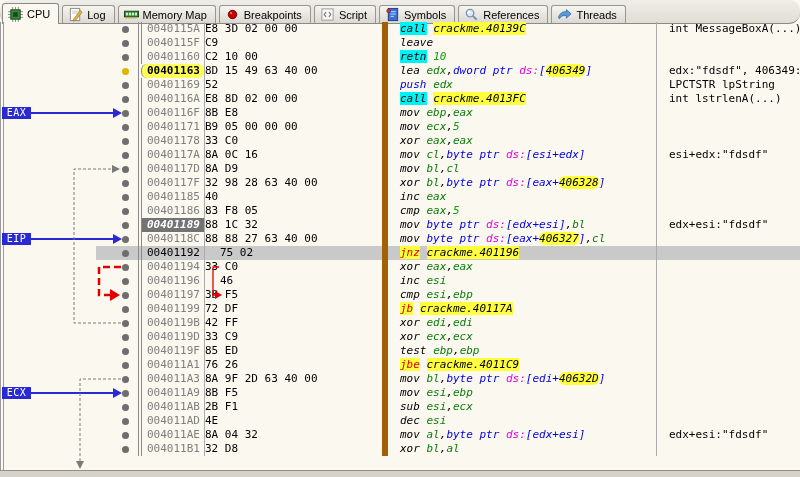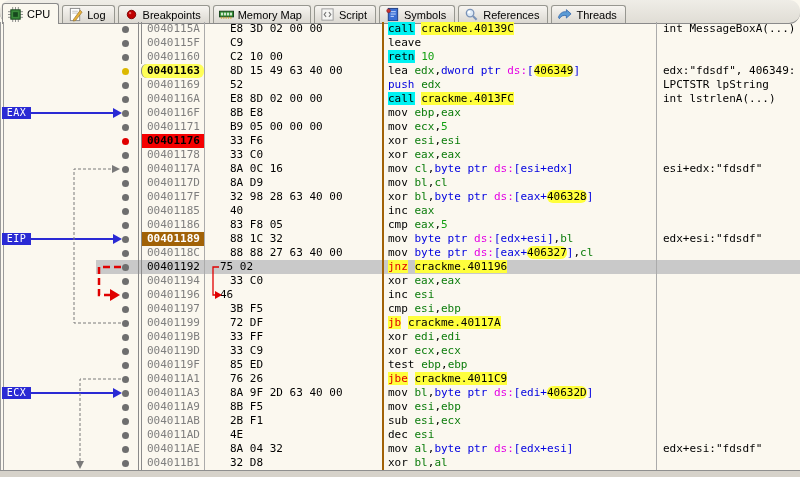--- a/index.html
+++ b/index.html
@@ -39,26 +39,26 @@
   .dot {
     position:absolute; right:9px; top:3.5px; width:7px; height:7px; border-radius:50%;
     background:var(--dot-gray,#6E6E6E);
   }
   .dot-yellow { background:var(--bookmark-yellow,#DCB800); }
   .dot-red    { background:var(--breakpoint-red,#E00000); }
   .c-addr { flex:0 0 63px; margin-left:2px; border-left:1px solid #8A8A8A; padding-left:5px; }
   .a-normal { color:var(--address-gray,#7E7E7E); }
   .a-yellow { background:var(--addr-bg-yellow,#FFFF57); color:#000; font-weight:bold;border-radius:6px; }
   .a-red    { background:var(--addr-bg-red,#F50000);  color:#000; font-weight:bold; }
-  .a-eip    { background:#a16207; color:#fff; font-weight:bold; }
+  .a-eip    { background:#737373; color:#fff; font-weight:bold;font-style:italic; }
   .a-sel    { color:#000; font-weight:normal; }
-  .c-bytes  { flex:0 0 178px; border-left:1px solid #ABABAB; padding-left:25px; color:#000; }
+  .c-bytes  { flex:0 0 178px; border-left:1px solid #ABABAB; padding-left:0; color:#000; }
   .c-bytes.indent { padding-left:15px; }
-  .c-disasm { flex:0 0 274px; border-left:2px solid #a16207; padding-left:4px; overflow:hidden; }
-  .c-comment{ flex:1 1 auto; border-left:1px solid #ABABAB; padding-left:6px; color:#000; overflow:hidden; }
+  .c-disasm { flex:0 0 274px; border-left:6px solid #a16207; padding-left:12px; overflow:hidden;font-style:italic; }
+  .c-comment{ flex:1 1 auto; border-left:1px solid #ABABAB; padding-left:12px; color:#000; overflow:hidden; }
   
   .tk-m, .tk-p { color:#000; }
   .tk-push { color:var(--pointer-blue,#0000E0); }
   .tk-ptr  { color:var(--pointer-blue,#0000E0); }
   .tk-seg  { color:var(--segment-magenta,#E400E4); }
   .tk-reg  { color:var(--register-green,#0B7C0B); }
   .tk-num  { color:var(--number-green,#12A012); }
   .tk-call { background:var(--highlight-cyan,#00F2F2); color:#000; }
   .tk-jcc  { background:var(--highlight-yellow,#FFFF3C); color:var(--jump-red,#E00000); }
   .tk-tgt  { background:var(--highlight-yellow,#FFFF3C); color:#000; }
@@ -113,29 +113,20 @@
             <line x1="4.5" y1="4.5" x2="10.5" y2="4.5" stroke="#c0c0c0"></line>
             <line x1="4.5" y1="6.5" x2="10.5" y2="6.5" stroke="#c0c0c0"></line>
             <polygon points="6,13 13,3.5 15,5.5 8,14.5 5.5,15" fill="#E8B23C" stroke="#96702A" stroke-width="0.7"></polygon>
           </svg>
         </span>
         <span class="tab-label">Log</span>
       </div>
       <div class="tab">
         <span class="tab-icon">
           <svg width="15" height="15" viewBox="0 0 16 16">
-            <circle cx="8" cy="8" r="4.5" fill="#C00000" stroke="#7A0000"></circle>
-            <circle cx="6.5" cy="6.5" r="1.3" fill="#E86A6A"></circle>
-          </svg>
-        </span>
-        <span class="tab-label">Breakpoints</span>
-      </div>
-      <div class="tab">
-        <span class="tab-icon">
-          <svg width="15" height="15" viewBox="0 0 16 16">
             <rect x="0.5" y="4.5" width="15" height="6" fill="#2E8B2E" stroke="#14421A"></rect>
             <g fill="#CFE8CF">
               <rect x="2" y="6" width="2.3" height="3"></rect>
               <rect x="5.2" y="6" width="2.3" height="3"></rect>
               <rect x="8.4" y="6" width="2.3" height="3"></rect>
               <rect x="11.6" y="6" width="2.3" height="3"></rect>
             </g>
             <g fill="#C9A43A">
               <rect x="2" y="10.5" width="1.3" height="2"></rect>
               <rect x="4.5" y="10.5" width="1.3" height="2"></rect>
@@ -143,20 +134,29 @@
               <rect x="9.5" y="10.5" width="1.3" height="2"></rect>
               <rect x="12" y="10.5" width="1.3" height="2"></rect>
             </g>
           </svg>
         </span>
         <span class="tab-label">Memory Map</span>
       </div>
       <div class="tab">
         <span class="tab-icon">
           <svg width="15" height="15" viewBox="0 0 16 16">
+            <circle cx="8" cy="8" r="4.5" fill="#C00000" stroke="#7A0000"></circle>
+            <circle cx="6.5" cy="6.5" r="1.3" fill="#E86A6A"></circle>
+          </svg>
+        </span>
+        <span class="tab-label">Breakpoints</span>
+      </div>
+      <div class="tab">
+        <span class="tab-icon">
+          <svg width="15" height="15" viewBox="0 0 16 16">
             <rect x="2" y="2" width="12" height="12" fill="#F6F6F4" stroke="#999"></rect>
             <polyline points="6.5,5.5 4.5,8 6.5,10.5" stroke="#777" fill="none" stroke-width="1.2"></polyline>
             <polyline points="9.5,5.5 11.5,8 9.5,10.5" stroke="#777" fill="none" stroke-width="1.2"></polyline>
           </svg>
         </span>
         <span class="tab-label">Script</span>
       </div>
       <div class="tab">
         <span class="tab-icon">
           <svg width="15" height="15" viewBox="0 0 16 16">
@@ -194,35 +194,34 @@
 
   <div id="table">
       <div class="drow"><div class="c-side"><span class="dot dot-gray"></span></div><div class="c-addr a-normal">0040115A</div><div class="c-bytes">E8 3D 02 00 00</div><div class="c-disasm"><span class="tk-call">call</span><span class="tk-p"> </span><span class="tk-tgt">crackme.40139C</span></div><div class="c-comment">int MessageBoxA(...)</div></div>
       <div class="drow"><div class="c-side"><span class="dot dot-gray"></span></div><div class="c-addr a-normal">0040115F</div><div class="c-bytes">C9</div><div class="c-disasm"><span class="tk-m">leave</span></div><div class="c-comment"></div></div>
       <div class="drow"><div class="c-side"><span class="dot dot-gray"></span></div><div class="c-addr a-normal">00401160</div><div class="c-bytes">C2 10 00</div><div class="c-disasm"><span class="tk-call">retn</span><span class="tk-p"> </span><span class="tk-num">10</span></div><div class="c-comment"></div></div>
       <div class="drow"><div class="c-side"><span class="dot dot-yellow"></span></div><div class="c-addr a-yellow">00401163</div><div class="c-bytes">8D 15 49 63 40 00</div><div class="c-disasm"><span class="tk-m">lea </span><span class="tk-reg">edx</span><span class="tk-p">,</span><span class="tk-ptr">dword ptr </span><span class="tk-seg">ds:</span><span class="tk-ptr">[</span><span class="tk-ynum">406349</span><span class="tk-ptr">]</span></div><div class="c-comment">edx:"fdsdf", 406349:</div></div>
       <div class="drow"><div class="c-side"><span class="dot dot-gray"></span></div><div class="c-addr a-normal">00401169</div><div class="c-bytes">52</div><div class="c-disasm"><span class="tk-push">push</span><span class="tk-p"> </span><span class="tk-reg">edx</span></div><div class="c-comment">LPCTSTR lpString</div></div>
       <div class="drow"><div class="c-side"><span class="dot dot-gray"></span></div><div class="c-addr a-normal">0040116A</div><div class="c-bytes">E8 8D 02 00 00</div><div class="c-disasm"><span class="tk-call">call</span><span class="tk-p"> </span><span class="tk-tgt">crackme.4013FC</span></div><div class="c-comment">int lstrlenA(...)</div></div>
       <div class="drow"><div class="c-side"><span class="dot dot-gray"></span></div><div class="c-addr a-normal">0040116F</div><div class="c-bytes">8B E8</div><div class="c-disasm"><span class="tk-m">mov </span><span class="tk-reg">ebp</span><span class="tk-p">,</span><span class="tk-reg">eax</span></div><div class="c-comment"></div></div>
       <div class="drow"><div class="c-side"><span class="dot dot-gray"></span></div><div class="c-addr a-normal">00401171</div><div class="c-bytes">B9 05 00 00 00</div><div class="c-disasm"><span class="tk-m">mov </span><span class="tk-reg">ecx</span><span class="tk-p">,</span><span class="tk-num">5</span></div><div class="c-comment"></div></div>
-      <div class="drow"><div class="c-side"><span class="dot dot-red"></span></div><div class="c-addr a-red">00401176</div><div class="c-bytes">33 F6</div><div class="c-disasm"><span class="tk-m">xor </span><span class="tk-reg">esi</span><span class="tk-p">,</span><span class="tk-reg">esi</span></div><div class="c-comment"></div></div>
       <div class="drow"><div class="c-side"><span class="dot dot-gray"></span></div><div class="c-addr a-normal">00401178</div><div class="c-bytes">33 C0</div><div class="c-disasm"><span class="tk-m">xor </span><span class="tk-reg">eax</span><span class="tk-p">,</span><span class="tk-reg">eax</span></div><div class="c-comment"></div></div>
       <div class="drow"><div class="c-side"><span class="dot dot-gray"></span></div><div class="c-addr a-normal">0040117A</div><div class="c-bytes">8A 0C 16</div><div class="c-disasm"><span class="tk-m">mov </span><span class="tk-reg">cl</span><span class="tk-p">,</span><span class="tk-ptr">byte ptr </span><span class="tk-seg">ds:</span><span class="tk-ptr">[esi+edx]</span></div><div class="c-comment">esi+edx:"fdsdf"</div></div>
       <div class="drow"><div class="c-side"><span class="dot dot-gray"></span></div><div class="c-addr a-normal">0040117D</div><div class="c-bytes">8A D9</div><div class="c-disasm"><span class="tk-m">mov </span><span class="tk-reg">bl</span><span class="tk-p">,</span><span class="tk-reg">cl</span></div><div class="c-comment"></div></div>
       <div class="drow"><div class="c-side"><span class="dot dot-gray"></span></div><div class="c-addr a-normal">0040117F</div><div class="c-bytes">32 98 28 63 40 00</div><div class="c-disasm"><span class="tk-m">xor </span><span class="tk-reg">bl</span><span class="tk-p">,</span><span class="tk-ptr">byte ptr </span><span class="tk-seg">ds:</span><span class="tk-ptr">[eax+</span><span class="tk-ynum">406328</span><span class="tk-ptr">]</span></div><div class="c-comment"></div></div>
       <div class="drow"><div class="c-side"><span class="dot dot-gray"></span></div><div class="c-addr a-normal">00401185</div><div class="c-bytes">40</div><div class="c-disasm"><span class="tk-m">inc </span><span class="tk-reg">eax</span></div><div class="c-comment"></div></div>
       <div class="drow"><div class="c-side"><span class="dot dot-gray"></span></div><div class="c-addr a-normal">00401186</div><div class="c-bytes">83 F8 05</div><div class="c-disasm"><span class="tk-m">cmp </span><span class="tk-reg">eax</span><span class="tk-p">,</span><span class="tk-num">5</span></div><div class="c-comment"></div></div>
       <div class="drow"><div class="c-side"><span class="dot dot-gray"></span></div><div class="c-addr a-eip">00401189</div><div class="c-bytes">88 1C 32</div><div class="c-disasm"><span class="tk-m">mov </span><span class="tk-ptr">byte ptr </span><span class="tk-seg">ds:</span><span class="tk-ptr">[edx+esi]</span><span class="tk-p">,</span><span class="tk-reg">bl</span></div><div class="c-comment">edx+esi:"fdsdf"</div></div>
       <div class="drow"><div class="c-side"><span class="dot dot-gray"></span></div><div class="c-addr a-normal">0040118C</div><div class="c-bytes">88 88 27 63 40 00</div><div class="c-disasm"><span class="tk-m">mov </span><span class="tk-ptr">byte ptr </span><span class="tk-seg">ds:</span><span class="tk-ptr">[eax+</span><span class="tk-ynum">406327</span><span class="tk-ptr">]</span><span class="tk-p">,</span><span class="tk-reg">cl</span></div><div class="c-comment"></div></div>
       <div class="drow selected"><div class="c-side"><span class="dot dot-gray"></span></div><div class="c-addr a-sel">00401192</div><div class="c-bytes indent">75 02</div><div class="c-disasm"><span class="tk-jcc">jnz</span><span class="tk-p"> </span><span class="tk-tgt">crackme.401196</span></div><div class="c-comment"></div></div>
       <div class="drow"><div class="c-side"><span class="dot dot-gray"></span></div><div class="c-addr a-normal">00401194</div><div class="c-bytes">33 C0</div><div class="c-disasm"><span class="tk-m">xor </span><span class="tk-reg">eax</span><span class="tk-p">,</span><span class="tk-reg">eax</span></div><div class="c-comment"></div></div>
       <div class="drow"><div class="c-side"><span class="dot dot-gray"></span></div><div class="c-addr a-normal">00401196</div><div class="c-bytes indent">46</div><div class="c-disasm"><span class="tk-m">inc </span><span class="tk-reg">esi</span></div><div class="c-comment"></div></div>
       <div class="drow"><div class="c-side"><span class="dot dot-gray"></span></div><div class="c-addr a-normal">00401197</div><div class="c-bytes">3B F5</div><div class="c-disasm"><span class="tk-m">cmp </span><span class="tk-reg">esi</span><span class="tk-p">,</span><span class="tk-reg">ebp</span></div><div class="c-comment"></div></div>
       <div class="drow"><div class="c-side"><span class="dot dot-gray"></span></div><div class="c-addr a-normal">00401199</div><div class="c-bytes">72 DF</div><div class="c-disasm"><span class="tk-jcc">jb</span><span class="tk-p"> </span><span class="tk-tgt">crackme.40117A</span></div><div class="c-comment"></div></div>
-      <div class="drow"><div class="c-side"><span class="dot dot-gray"></span></div><div class="c-addr a-normal">0040119B</div><div class="c-bytes">33 FF</div><div class="c-disasm"><span class="tk-m">xor </span><span class="tk-reg">edi</span><span class="tk-p">,</span><span class="tk-reg">edi</span></div><div class="c-comment"></div></div>
+      <div class="drow"><div class="c-side"><span class="dot dot-gray"></span></div><div class="c-addr a-normal">0040119B</div><div class="c-bytes">42 FF</div><div class="c-disasm"><span class="tk-m">xor </span><span class="tk-reg">edi</span><span class="tk-p">,</span><span class="tk-reg">edi</span></div><div class="c-comment"></div></div>
       <div class="drow"><div class="c-side"><span class="dot dot-gray"></span></div><div class="c-addr a-normal">0040119D</div><div class="c-bytes">33 C9</div><div class="c-disasm"><span class="tk-m">xor </span><span class="tk-reg">ecx</span><span class="tk-p">,</span><span class="tk-reg">ecx</span></div><div class="c-comment"></div></div>
       <div class="drow"><div class="c-side"><span class="dot dot-gray"></span></div><div class="c-addr a-normal">0040119F</div><div class="c-bytes">85 ED</div><div class="c-disasm"><span class="tk-m">test </span><span class="tk-reg">ebp</span><span class="tk-p">,</span><span class="tk-reg">ebp</span></div><div class="c-comment"></div></div>
       <div class="drow"><div class="c-side"><span class="dot dot-gray"></span></div><div class="c-addr a-normal">004011A1</div><div class="c-bytes">76 26</div><div class="c-disasm"><span class="tk-jcc">jbe</span><span class="tk-p"> </span><span class="tk-tgt">crackme.4011C9</span></div><div class="c-comment"></div></div>
       <div class="drow"><div class="c-side"><span class="dot dot-gray"></span></div><div class="c-addr a-normal">004011A3</div><div class="c-bytes">8A 9F 2D 63 40 00</div><div class="c-disasm"><span class="tk-m">mov </span><span class="tk-reg">bl</span><span class="tk-p">,</span><span class="tk-ptr">byte ptr </span><span class="tk-seg">ds:</span><span class="tk-ptr">[edi+</span><span class="tk-ynum">40632D</span><span class="tk-ptr">]</span></div><div class="c-comment"></div></div>
       <div class="drow"><div class="c-side"><span class="dot dot-gray"></span></div><div class="c-addr a-normal">004011A9</div><div class="c-bytes">8B F5</div><div class="c-disasm"><span class="tk-m">mov </span><span class="tk-reg">esi</span><span class="tk-p">,</span><span class="tk-reg">ebp</span></div><div class="c-comment"></div></div>
       <div class="drow"><div class="c-side"><span class="dot dot-gray"></span></div><div class="c-addr a-normal">004011AB</div><div class="c-bytes">2B F1</div><div class="c-disasm"><span class="tk-m">sub </span><span class="tk-reg">esi</span><span class="tk-p">,</span><span class="tk-reg">ecx</span></div><div class="c-comment"></div></div>
       <div class="drow"><div class="c-side"><span class="dot dot-gray"></span></div><div class="c-addr a-normal">004011AD</div><div class="c-bytes">4E</div><div class="c-disasm"><span class="tk-m">dec </span><span class="tk-reg">esi</span></div><div class="c-comment"></div></div>
       <div class="drow"><div class="c-side"><span class="dot dot-gray"></span></div><div class="c-addr a-normal">004011AE</div><div class="c-bytes">8A 04 32</div><div class="c-disasm"><span class="tk-m">mov </span><span class="tk-reg">al</span><span class="tk-p">,</span><span class="tk-ptr">byte ptr </span><span class="tk-seg">ds:</span><span class="tk-ptr">[edx+esi]</span></div><div class="c-comment">edx+esi:"fdsdf"</div></div>
       <div class="drow"><div class="c-side"><span class="dot dot-gray"></span></div><div class="c-addr a-normal">004011B1</div><div class="c-bytes">32 D8</div><div class="c-disasm"><span class="tk-m">xor </span><span class="tk-reg">bl</span><span class="tk-p">,</span><span class="tk-reg">al</span></div><div class="c-comment"></div></div>
     </div>

